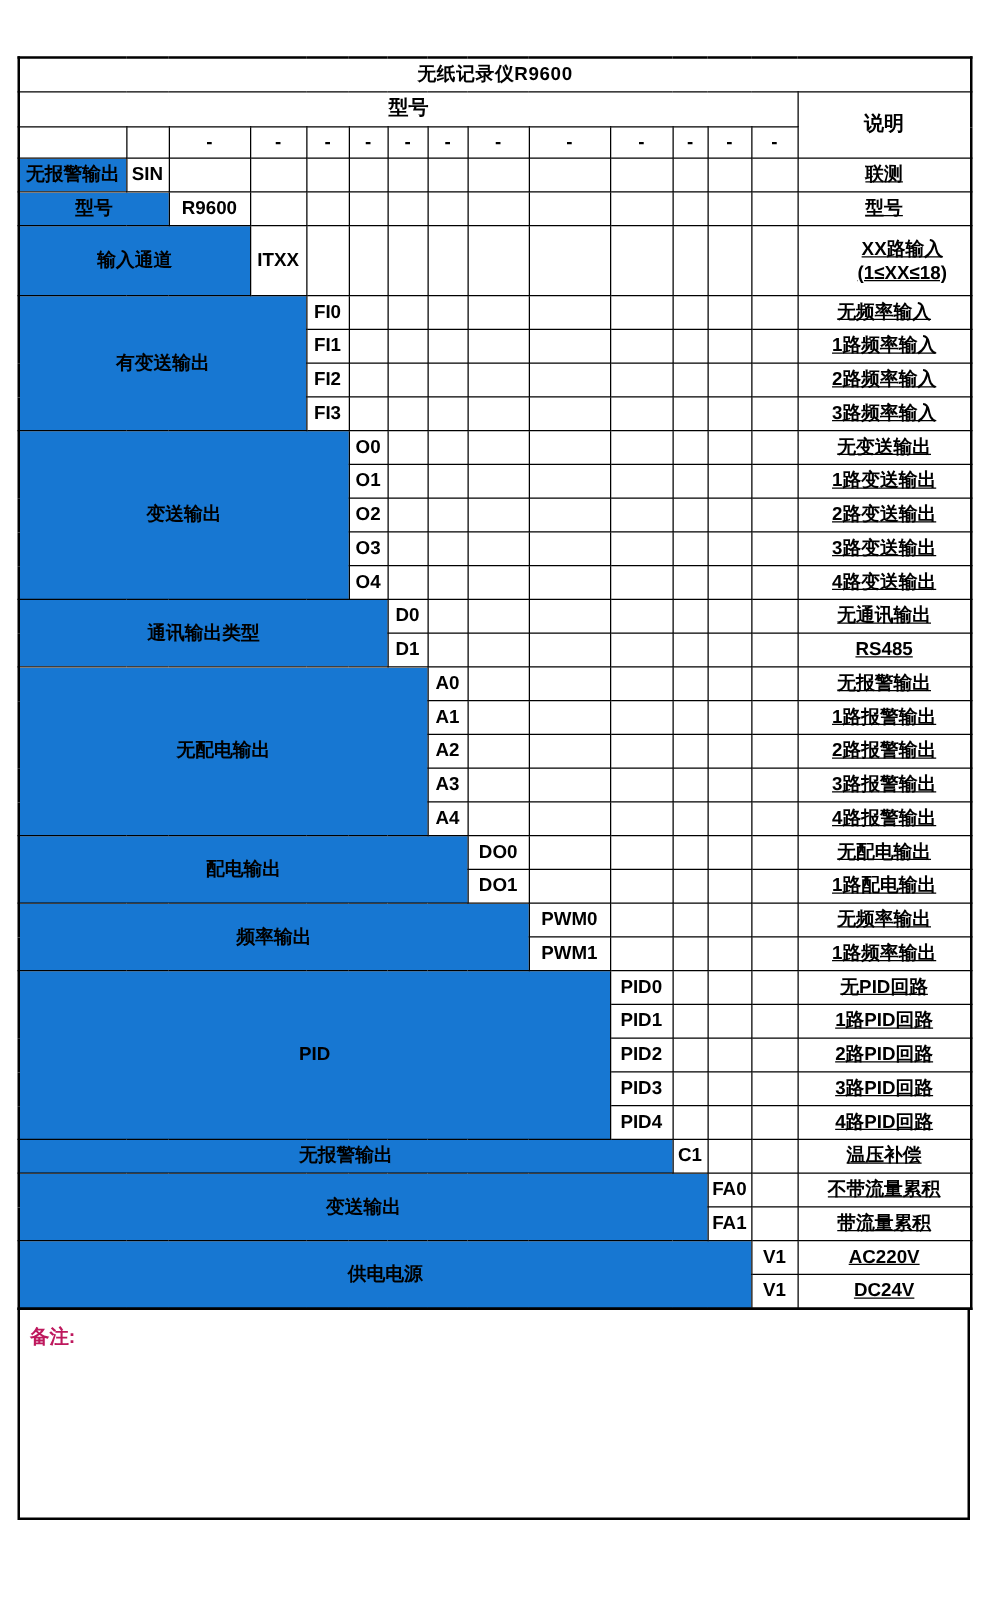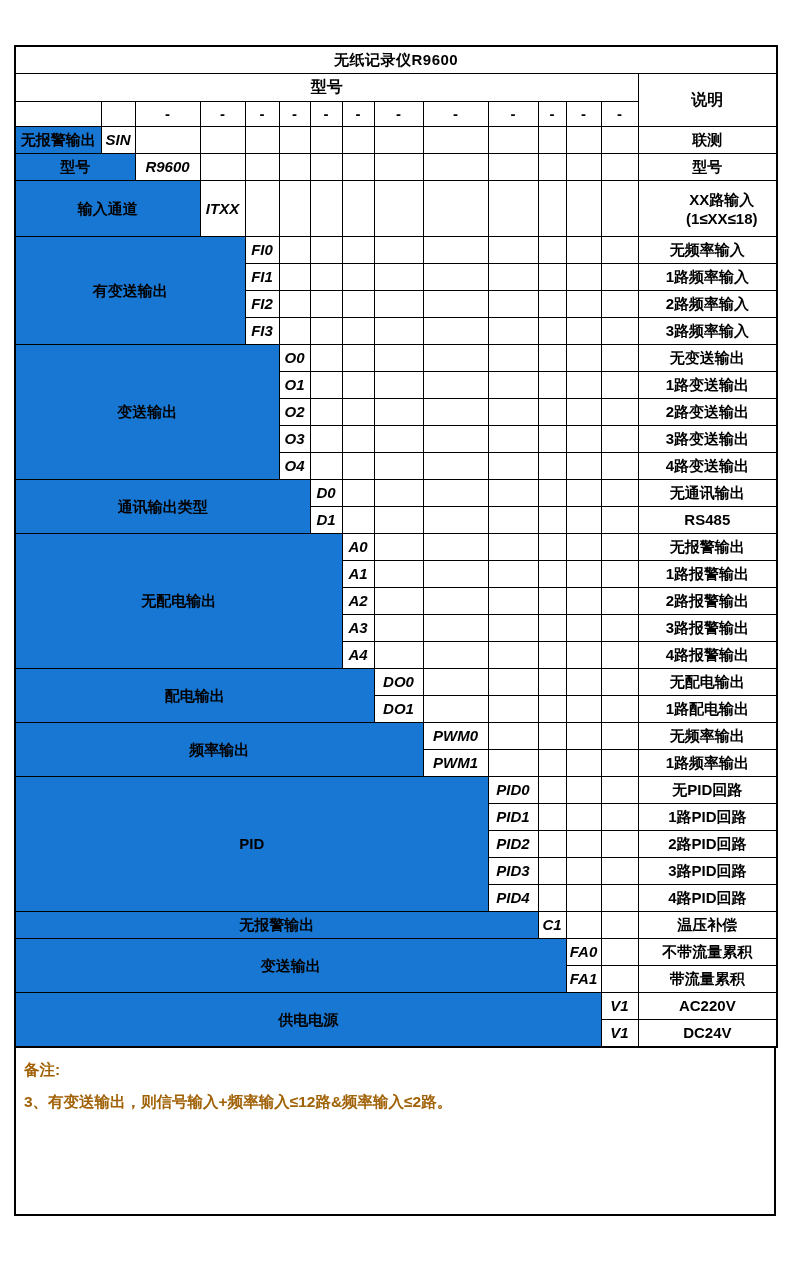--- a/index.html
+++ b/index.html
@@ -36,33 +36,33 @@
   }
   td.title-cell { height: 35px; font-size: 17px; letter-spacing: 0.5px; }
   tr.hdr-row td { height: 27px; font-size: 16px; }
   tr.dash-row td { height: 24px; }
   tr.tall-row td { height: 55px; }
   td.cat-cell {
     background: var(--blue, #1777d2);
     color: #ffffff;
     border-color: #000;
   }
-  td.code-cell { text-align: left; padding-left: 3px; font-style: italic; }
-  td.desc-cell { text-align: center; }
+  td.code-cell { text-align: left; padding-left: 3px; }
+  td.desc-cell { text-align: center; text-decoration: underline; }
   td.desc-cell div { line-height: 19px; margin-left: 29px; }
   .notes {
     width: 762px;
     box-sizing: border-box;
     border: 2px solid #000;
     margin-top: -2px;
     height: 170px;
     padding: 6px 10px 0 8px;
     font-size: 15.5px;
     font-weight: 600;
-    color: #a16207;
+    color: #be185d;
   }
   .notes div { line-height: 32px; white-space: nowrap; }
 </style>
 </head>
 <body>
 
 <div class="sheet">
   <table class="spec">
     <colgroup id="cols">
         <col style="width: 86px;">
@@ -441,15 +441,14 @@
         </tr>
         <tr>
           <td class="code-cell">V1</td>
           <td class="desc-cell">DC24V</td>
         </tr>
       </tbody>
   </table>
 
   <div class="notes">
     <div>备注:</div>
-    <div>3、有变送输出，则信号输入+频率输入≤12路&amp;频率输入≤2路。</div>
   </div>
 </div>
 
 </body></html>

